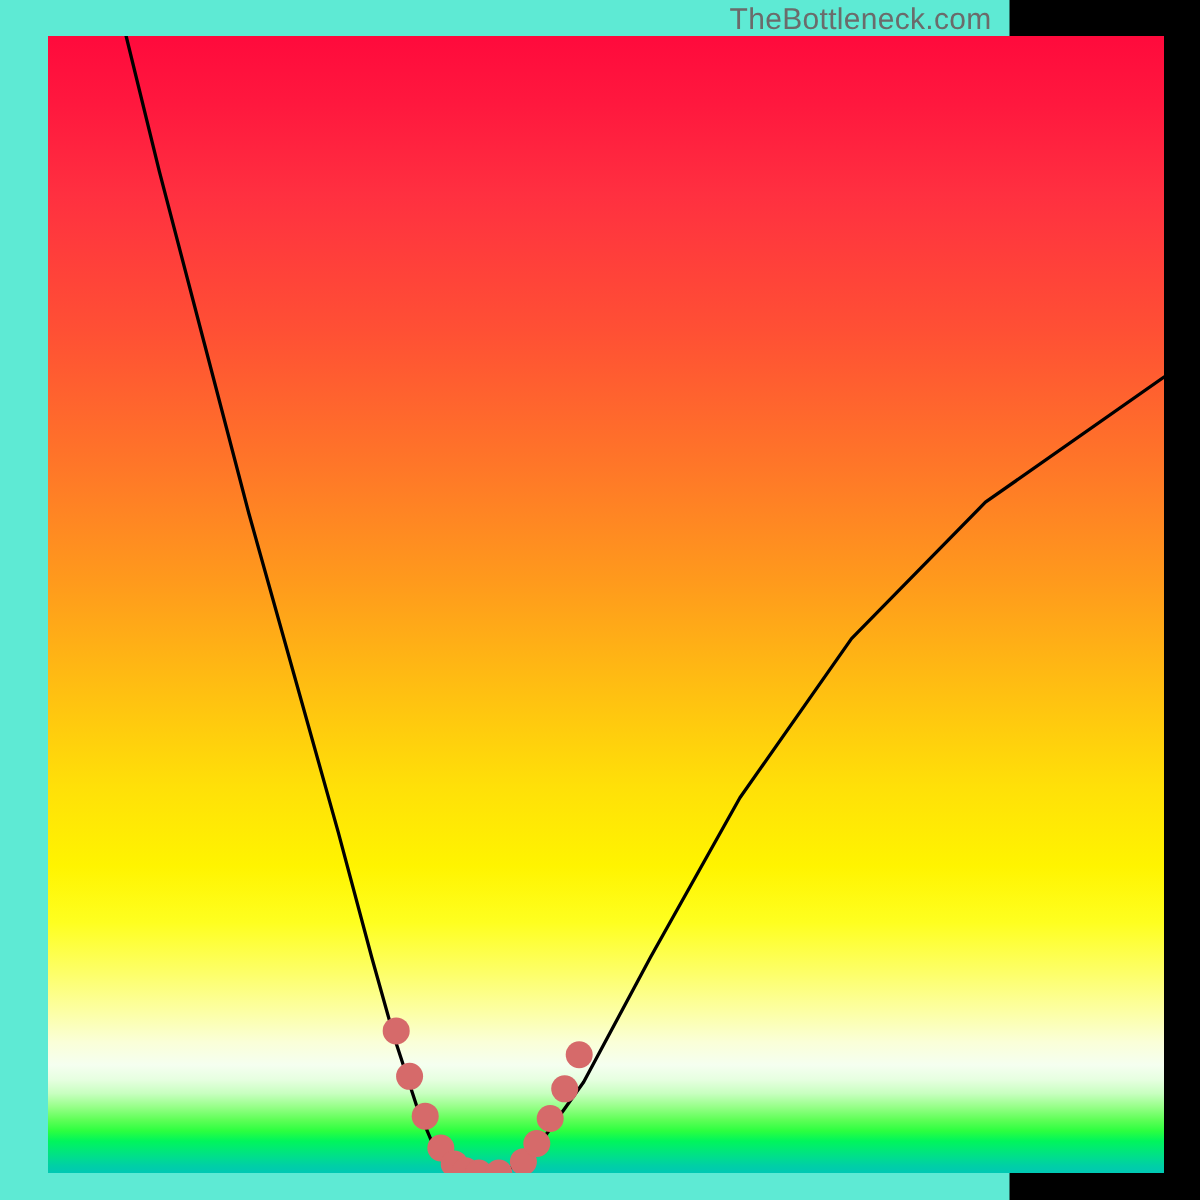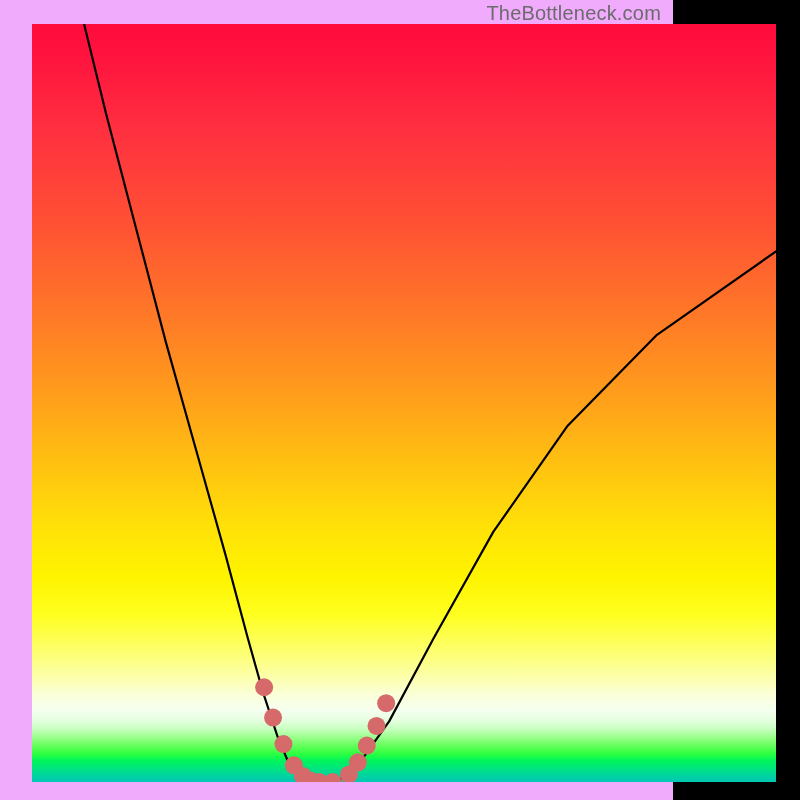--- a/index.html
+++ b/index.html
@@ -10,21 +10,21 @@
     background: #000;
     overflow: hidden;
     font-family: Arial, Helvetica, sans-serif;
   }
   .frame {
     position: absolute;
     left: 0;
     top: 0;
     width: 673px;
     height: 800px;
-    background: #f0abfc;
+    background: #5eead4;
   }
   .plot {
     position: absolute;
     left: 32px;
     top: 24px;
     width: 744px;
     height: 758px;
     
     background: linear-gradient(
       to bottom,

